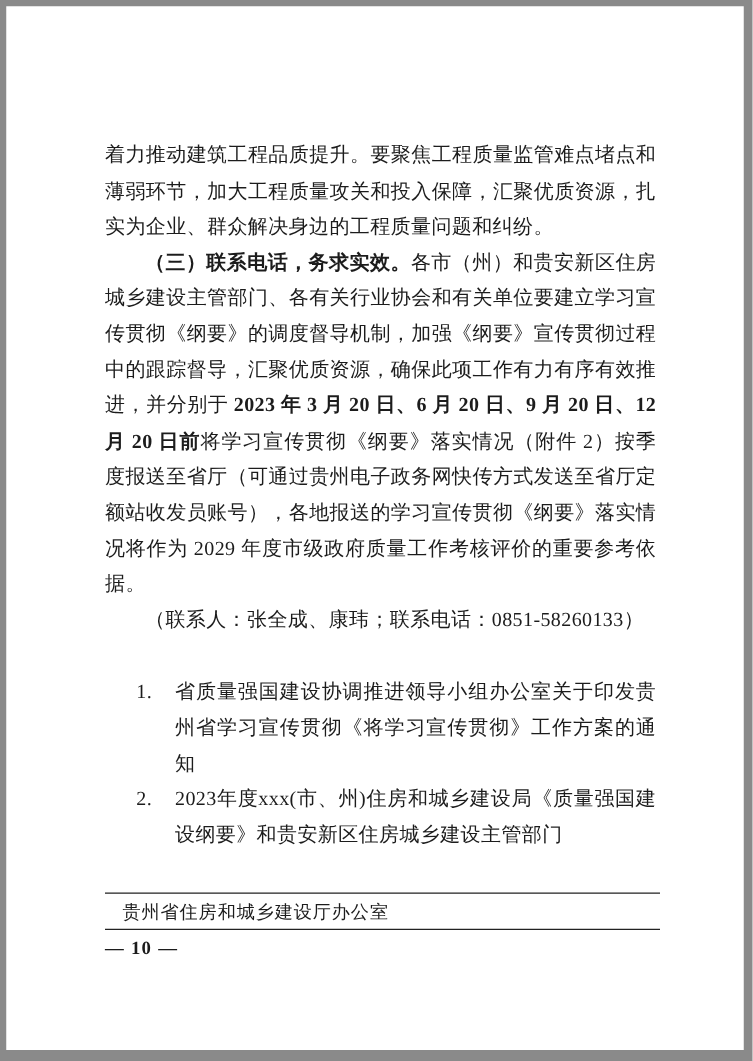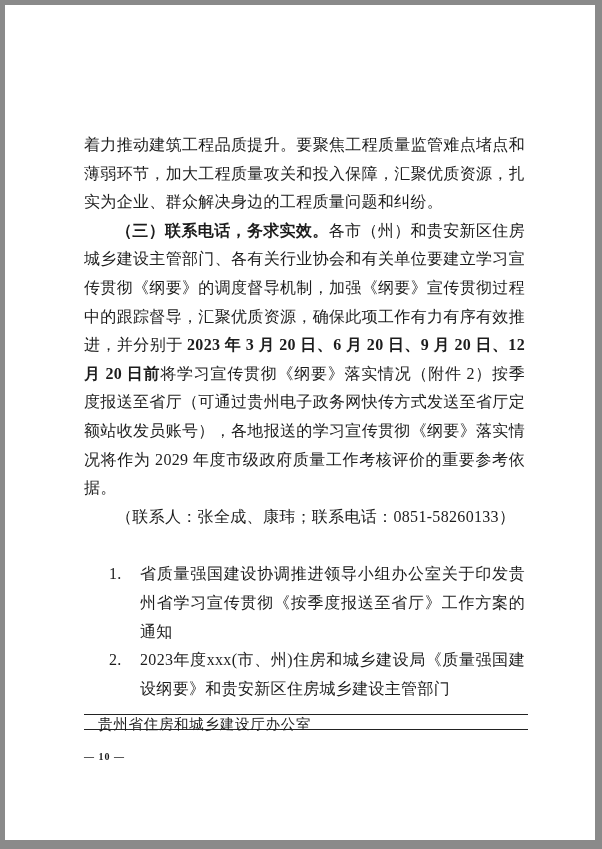--- a/index.html
+++ b/index.html
@@ -18,21 +18,20 @@
   }
   .text-col {
     position: absolute;
     left: 79px;
     top: 106px;
     width: 441px;
     font-size: 16px;
     line-height: 28.6px;
     text-align: justify;
     letter-spacing: 0.02em;
-    margin-top: 20px;
   }
   .para { margin: 0; }
   .para.indent { text-indent: 2em; }
   .bold-run { font-weight: bold; }
   .attach-block {
     margin-top: 29px;
     padding-left: 25px;
     display: flex;
     align-items: flex-start;
   }
@@ -40,36 +39,36 @@
   .attach-items { flex: 1; }
   .attach-item { display: flex; align-items: flex-start; }
   .attach-item + .attach-item { margin-top: 0; }
   .attach-num { flex: none; width: 31px; }
   .attach-text { flex: 1; text-align: justify; }
   .colophon {
     position: absolute;
     left: 79px;
     top: 709px;
     width: 444px;
-    height: 16px;
+    height: 30px;
     box-sizing: border-box;
     border-top: 1.5px solid #222222;
     border-bottom: 1.5px solid #222222;
     display: flex;
     justify-content: space-between;
-    align-items: flex-start;
+    align-items: center;
     padding: 0 6px 0 14px;
     font-size: 14.5px;
     letter-spacing: 0.05em;
   }
   .page-num {
     position: absolute;
     left: 79px;
     top: 746px;
-    font-size: 10px;
+    font-size: 15px;
     font-weight: bold;
     letter-spacing: 1px;
   }
 </style>
 </head>
 <body>
 
 <div class="text-col">
 
   <p class="para">
@@ -81,21 +80,21 @@
   </p>
 
   <p class="para indent">
     <span>（联系人：张全成、康玮；联系电话：0851-58260133）</span>
   </p>
 
   <div class="attach-block">
     <div class="attach-items">
       <div class="attach-item">
         <div class="attach-num">1.</div>
-        <div class="attach-text">省质量强国建设协调推进领导小组办公室关于印发贵州省学习宣传贯彻《按季度报送至省厅》工作方案的通知</div>
+        <div class="attach-text">省质量强国建设协调推进领导小组办公室关于印发贵州省学习宣传贯彻《将学习宣传贯彻》工作方案的通知</div>
       </div>
       <div class="attach-item">
         <div class="attach-num">2.</div>
         <div class="attach-text">2023年度xxx(市、州)住房和城乡建设局《质量强国建设纲要》和贵安新区住房城乡建设主管部门</div>
       </div>
     </div>
   </div>
 
 </div>
 

